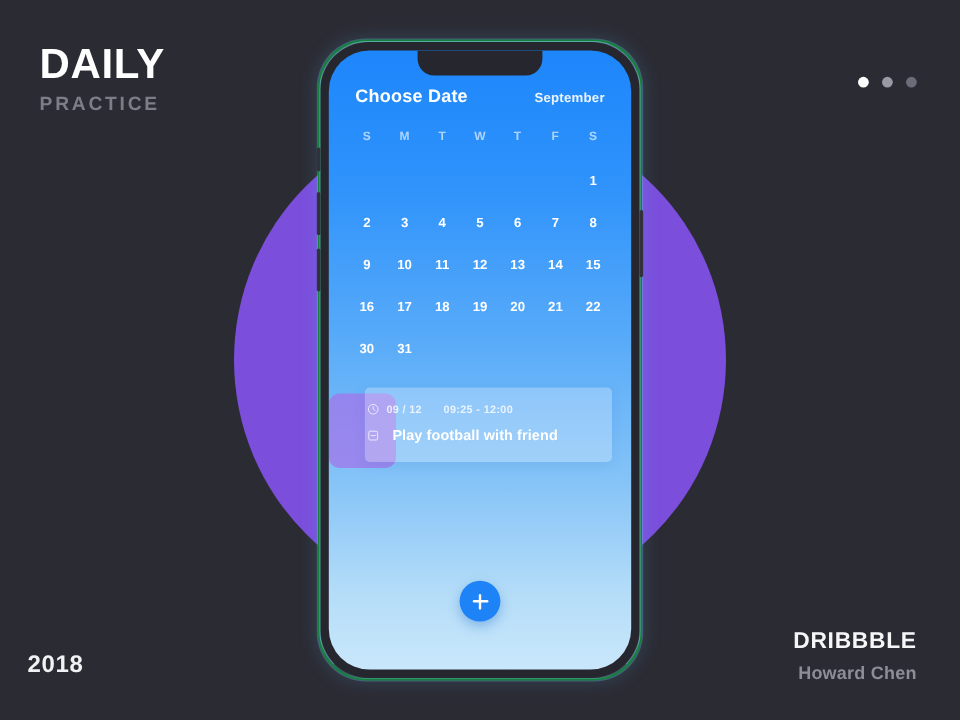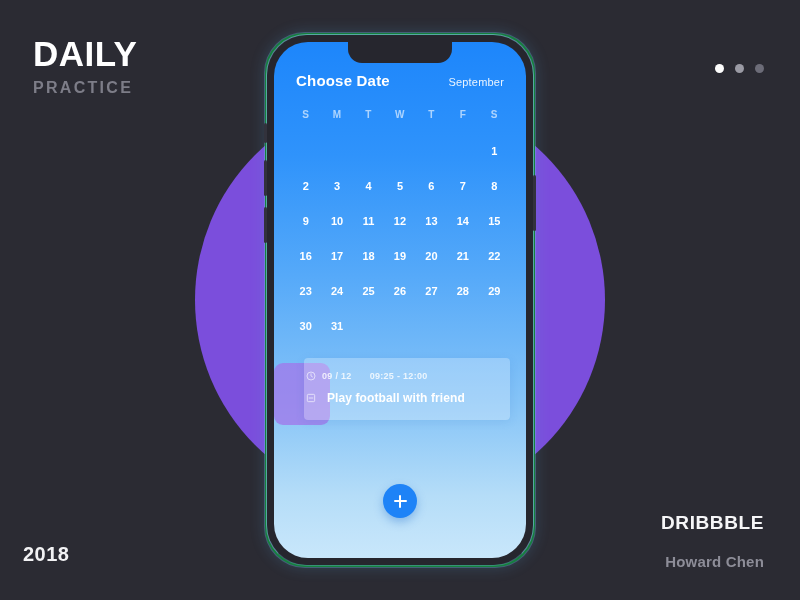--- a/index.html
+++ b/index.html
@@ -29,21 +29,21 @@
   .dot.d2 { background:#9a9aa4; }
   .dot.d3 { background:#6c6c78; }
 
   
   #year {
     position:absolute; left:23px; bottom:34px;
     font-size:20px; font-weight:bold; color:#f2f2f4; letter-spacing:0.5px;
   }
   #credits { position:absolute; right:36px; bottom:30px; text-align:right; }
   #credit-brand { font-size:19px; font-weight:bold; color:#f6f6f8; letter-spacing:0.6px; }
-  #credit-name { font-size:15px; font-weight:bold; color:#8d8d98; margin-top:19px; letter-spacing:0.2px; }
+  #credit-name { font-size:15px; font-weight:bold; color:#8d8d98; margin-top:7px; letter-spacing:0.2px; }
 
   
   #purple-circle {
     position:absolute; left:195px; top:95px;
     width:410px; height:410px; border-radius:50%;
     background:#7b4edc;
   }
 
   
   #phone {
@@ -82,21 +82,21 @@
     z-index:6;
   }
 
   
   #app-header {
     position:relative; z-index:4;
     display:flex; align-items:baseline; justify-content:space-between;
     padding:30px 22px 0 22px;
   }
   #app-title { font-size:15px; font-weight:bold; color:#ffffff; letter-spacing:0.2px; }
-  #month-label { font-size:11px; font-weight:normal; color:#eaf4ff; letter-spacing:0.2px; }
+  #month-label { font-size:11px; font-weight:bold; color:#eaf4ff; letter-spacing:0.2px; }
 
   
   #calendar { position:relative; z-index:4; padding:20px 16px 0 16px; }
   .cal-row { display:grid; grid-template-columns:repeat(7,1fr); }
   .cal-row.weekdays { margin-bottom:14px; }
   .wd {
     text-align:center; font-size:10px; font-weight:bold;
     color:rgba(255,255,255,0.62); letter-spacing:0.3px;
   }
   .day {
@@ -213,29 +213,20 @@
         <div class="day">15</div>
       </div>
       <div class="cal-row">
         <div class="day">16</div>
         <div class="day">17</div>
         <div class="day">18</div>
         <div class="day">19</div>
         <div class="day">20</div>
         <div class="day">21</div>
         <div class="day">22</div>
-      </div>
-      <div class="cal-row">
-        <div class="day">23</div>
-        <div class="day">24</div>
-        <div class="day">25</div>
-        <div class="day">26</div>
-        <div class="day">27</div>
-        <div class="day">28</div>
-        <div class="day">29</div>
       </div>
       <div class="cal-row">
         <div class="day">30</div>
         <div class="day">31</div>
         <div class="day"></div>
         <div class="day"></div>
         <div class="day"></div>
         <div class="day"></div>
         <div class="day"></div>
       </div>

